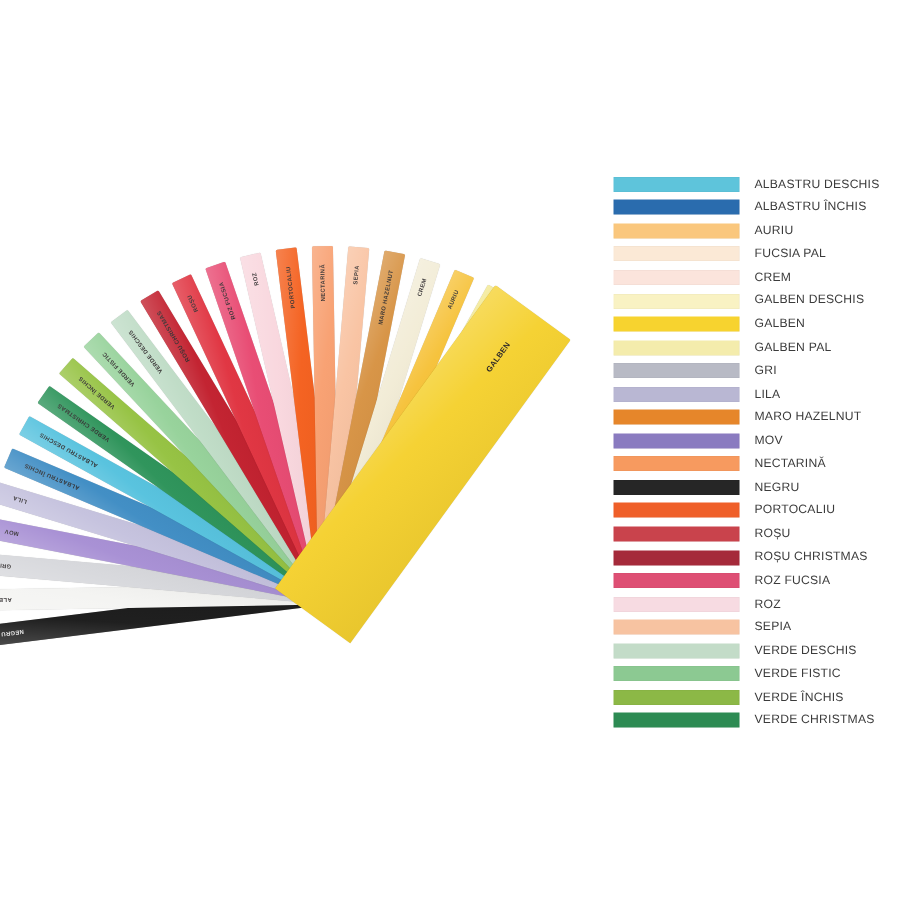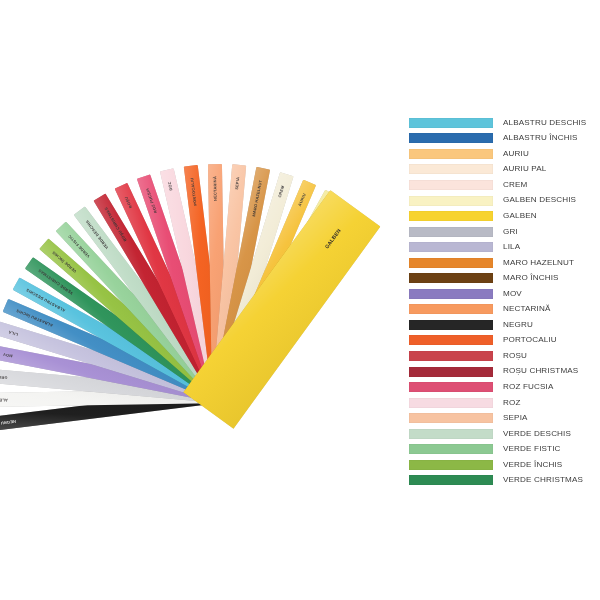--- a/index.html
+++ b/index.html
@@ -223,51 +223,51 @@
       <div class="legend-row">
         <span class="legend-chip" style="background: rgb(42, 108, 174);"></span>
         <span class="legend-label">ALBASTRU ÎNCHIS</span>
       </div>
       <div class="legend-row">
         <span class="legend-chip" style="background: rgb(250, 199, 125);"></span>
         <span class="legend-label">AURIU</span>
       </div>
       <div class="legend-row">
         <span class="legend-chip" style="background: rgb(251, 233, 214);"></span>
-        <span class="legend-label">AURIU PAL</span>
+        <span class="legend-label">FUCSIA PAL</span>
       </div>
       <div class="legend-row">
         <span class="legend-chip" style="background: rgb(251, 228, 220);"></span>
         <span class="legend-label">CREM</span>
       </div>
       <div class="legend-row">
         <span class="legend-chip" style="background: rgb(249, 242, 195);"></span>
         <span class="legend-label">GALBEN DESCHIS</span>
       </div>
       <div class="legend-row">
         <span class="legend-chip" style="background: rgb(247, 211, 47);"></span>
         <span class="legend-label">GALBEN</span>
       </div>
       <div class="legend-row">
+        <span class="legend-chip" style="background: rgb(244, 236, 172);"></span>
+        <span class="legend-label">GALBEN PAL</span>
+      </div>
+      <div class="legend-row">
         <span class="legend-chip" style="background: rgb(184, 186, 197);"></span>
         <span class="legend-label">GRI</span>
       </div>
       <div class="legend-row">
         <span class="legend-chip" style="background: rgb(185, 183, 211);"></span>
         <span class="legend-label">LILA</span>
       </div>
       <div class="legend-row">
         <span class="legend-chip" style="background: rgb(230, 134, 42);"></span>
         <span class="legend-label">MARO HAZELNUT</span>
       </div>
       <div class="legend-row">
-        <span class="legend-chip" style="background: rgb(109, 65, 19);"></span>
-        <span class="legend-label">MARO ÎNCHIS</span>
-      </div>
-      <div class="legend-row">
         <span class="legend-chip" style="background: rgb(138, 123, 192);"></span>
         <span class="legend-label">MOV</span>
       </div>
       <div class="legend-row">
         <span class="legend-chip" style="background: rgb(247, 154, 95);"></span>
         <span class="legend-label">NECTARINĂ</span>
       </div>
       <div class="legend-row">
         <span class="legend-chip" style="background: rgb(38, 38, 38);"></span>
         <span class="legend-label">NEGRU</span>

